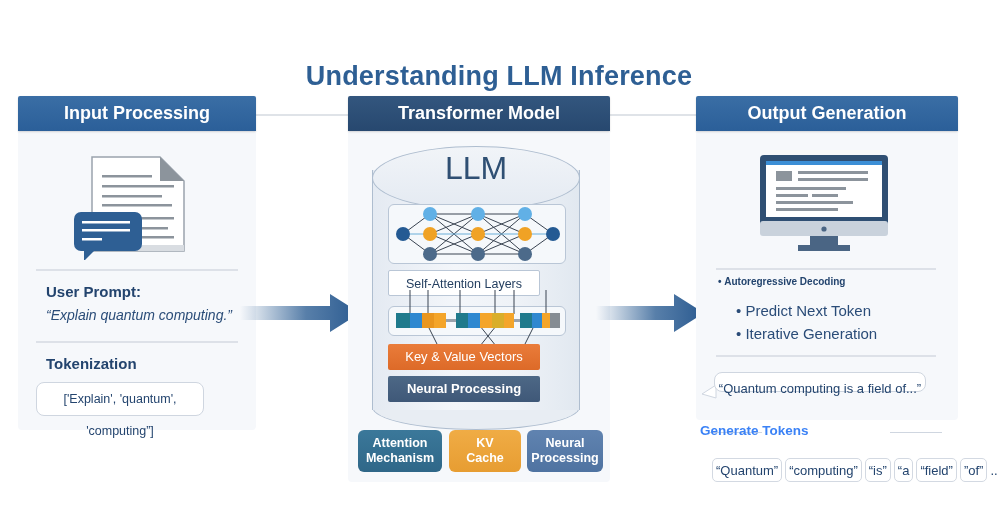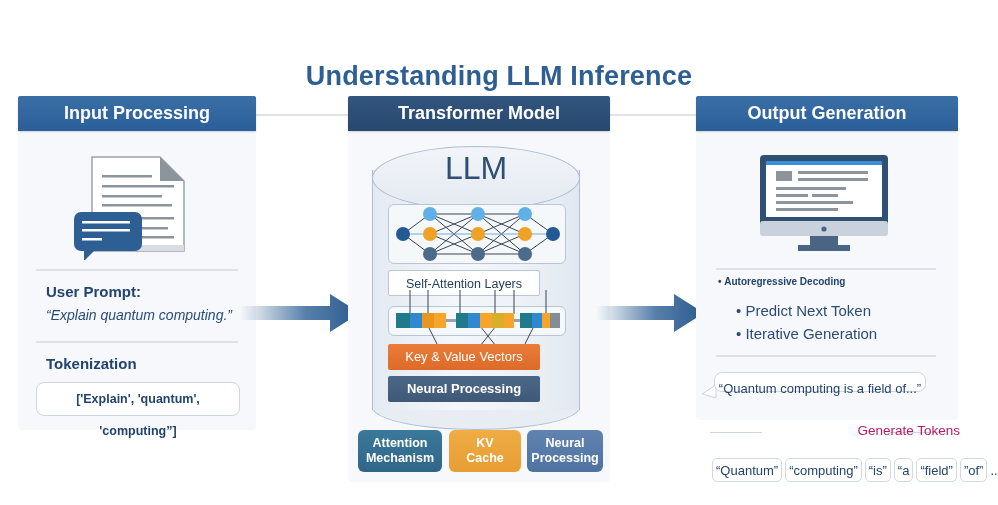--- a/index.html
+++ b/index.html
@@ -82,22 +82,22 @@
 
     
     .bullet-main { position: absolute; font-size: 10px; font-weight: bold; color: #23446e; }
     .bullet-sub { position: absolute; font-size: 15px; color: #2a4c78; }
     .speech {
       position: absolute; left: 714px; top: 372px; width: 212px; height: 20px;
       background: #fff; border: 1px solid #cfd6e0; border-radius: 8px;
       font-size: 13px; color: #23446e; text-align: center; line-height: 32px;
     }
     .gen-label {
-      position: absolute; left: 700px; top: 423px; width: 260px; text-align: right;
-      font-size: 13.5px; font-weight: normal; color: #be185d;
+      position: absolute; left: 700px; top: 423px; width: 260px; text-align: left;
+      font-size: 13.5px; font-weight: bold; color: #3b82f6;
     }
     .gen-line { position: absolute; top: 432px; height: 1px; background: #cfd6e0; }
     .tokens { position: absolute; left: 712px; top: 458px; display: flex; gap: 3px; align-items: center; }
     .tok {
       border: 1px solid #d3d9e2; border-radius: 5px; background: #fff; padding: 2px 3px;
       font-size: 13px; color: #23446e; height: 24px; line-height: 19px;
     }
     .ellipsis { font-size: 13px; color: #23446e; }
   </style>
 </head>
@@ -127,21 +127,21 @@
   <rect x="12" y="66" width="48" height="2.5" fill="#ffffff"></rect>
   <rect x="12" y="74" width="48" height="2.5" fill="#ffffff"></rect>
   <rect x="12" y="83" width="20" height="2.5" fill="#ffffff"></rect>
 </svg>
 
 <div class="divider" style="left:36px; top:269px; width:202px;"></div>
 <div class="lbl-bold" style="left:46px; top:283px;">User Prompt:</div>
 <div class="prompt-text" style="left:46px; top:307px;">“Explain quantum computing.”</div>
 <div class="divider" style="left:36px; top:341px; width:202px;"></div>
 <div class="lbl-bold" style="left:46px; top:355px;">Tokenization</div>
-<div class="token-box" style="left:36px; top:382px; width:204px; height:34px;font-weight:bold;">['Explain', 'quantum', 'computing”]</div>
+<div class="token-box" style="left:36px; top:382px; width:168px; height:34px;">['Explain', 'quantum', 'computing”]</div>
 
 <svg class="arrow" style="left:240px; top:292px;" width="124" height="42" viewBox="0 0 124 42">
   <defs>
     <linearGradient id="ag1" x1="0" x2="1" y1="0" y2="0">
       <stop offset="0" stop-color="#2e5f94" stop-opacity="0"></stop>
       <stop offset="0.55" stop-color="#2e5f94" stop-opacity="0.8"></stop>
       <stop offset="1" stop-color="#2a5a90"></stop>
     </linearGradient>
   </defs>
   <polygon points="0,14 90,14 90,2 120,21 90,40 90,28 0,28" fill="url(#ag1)"></polygon>

